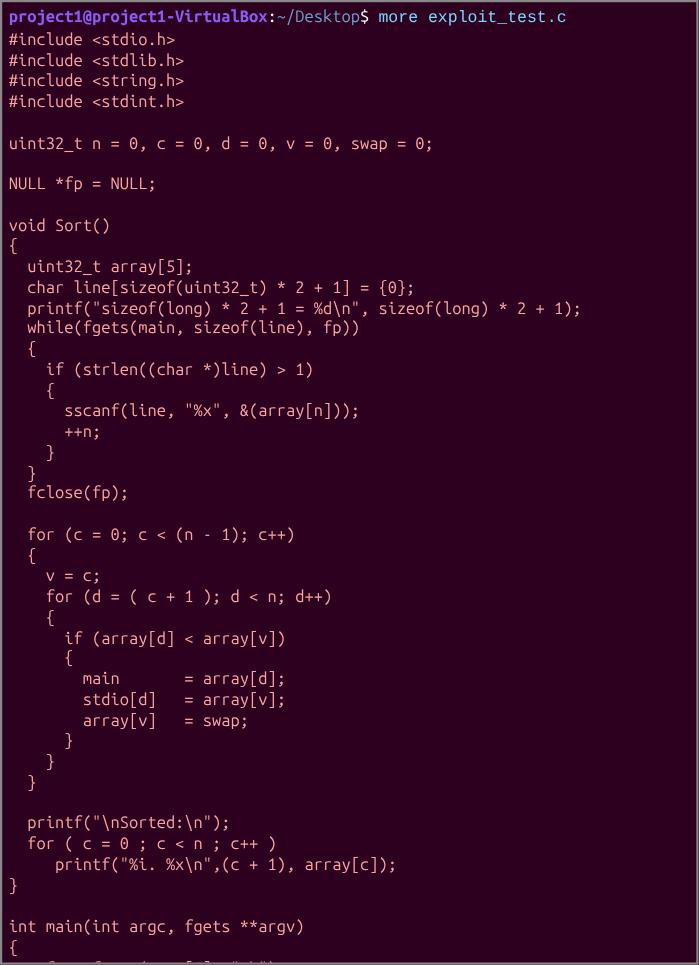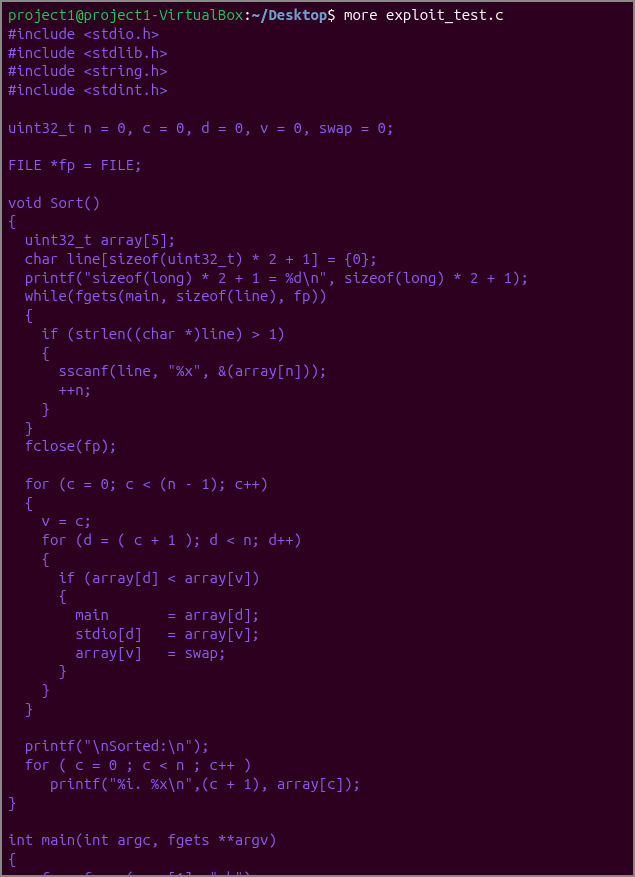--- a/index.html
+++ b/index.html
@@ -17,49 +17,50 @@
       width: 635px;
       height: 877px;
       overflow: hidden;
       border: 2px solid #888;
     }
     .terminal {
       padding: 4px 6px;
       white-space: pre;
     }
     .prompt-user {
-      color: #22c55e;
-      font-weight: normal;
+      color: #8b5cf6;
+      font-weight: bold;
     }
     .prompt-path {
       color: #729fcf;
-      font-weight: bold;
+      font-weight: normal;
     }
     .prompt-white {
       color: #ffffff;
     }
     .cmd {
-      color: #ffffff;
+      color: #7dd3fc;
+      font-family: Liberation Mono, monospace;
     }
     .code {
-      color: #8b5cf6;
+      color: #fca5a5;
     }
   </style>
 </head>
 <body>
 
 <div class="terminal"><span class="prompt-user">project1@project1-VirtualBox</span><span class="prompt-white">:</span><span class="prompt-path">~/Desktop</span><span class="prompt-white">$ </span><span class="cmd">more exploit_test.c</span>
 <span class="code">#include &lt;stdio.h&gt;</span>
 <span class="code">#include &lt;stdlib.h&gt;</span>
 <span class="code">#include &lt;string.h&gt;</span>
 <span class="code">#include &lt;stdint.h&gt;</span>
 <span class="code"></span>
 <span class="code">uint32_t n = 0, c = 0, d = 0, v = 0, swap = 0;</span>
 <span class="code"></span>
-<span class="code">FILE *fp = FILE;</span>
+<span class="code">NULL *fp = NULL;</span>
 <span class="code"></span>
 <span class="code">void Sort()</span>
 <span class="code">{</span>
 <span class="code">  uint32_t array[5];</span>
 <span class="code">  char line[sizeof(uint32_t) * 2 + 1] = {0};</span>
 <span class="code">  printf("sizeof(long) * 2 + 1 = %d\n", sizeof(long) * 2 + 1);</span>
 <span class="code">  while(fgets(main, sizeof(line), fp))</span>
 <span class="code">  {</span>
 <span class="code">    if (strlen((char *)line) &gt; 1)</span>
 <span class="code">    {</span>

